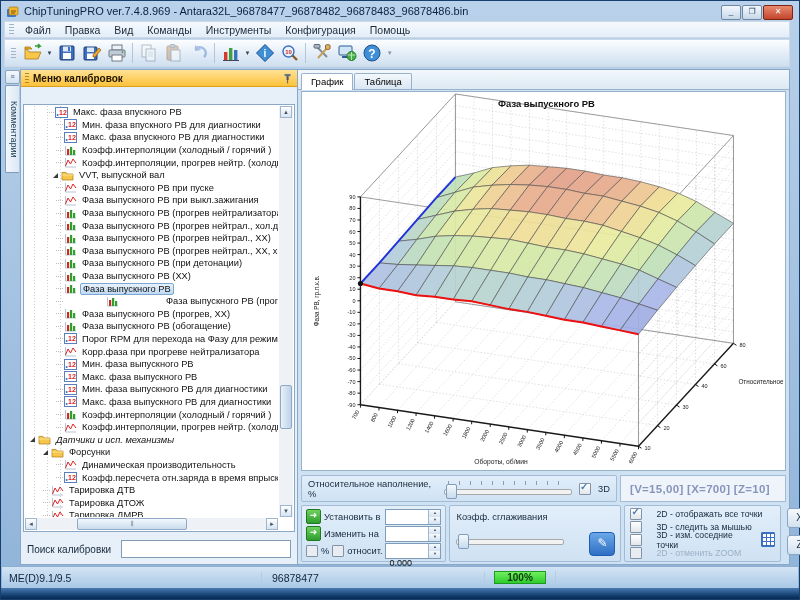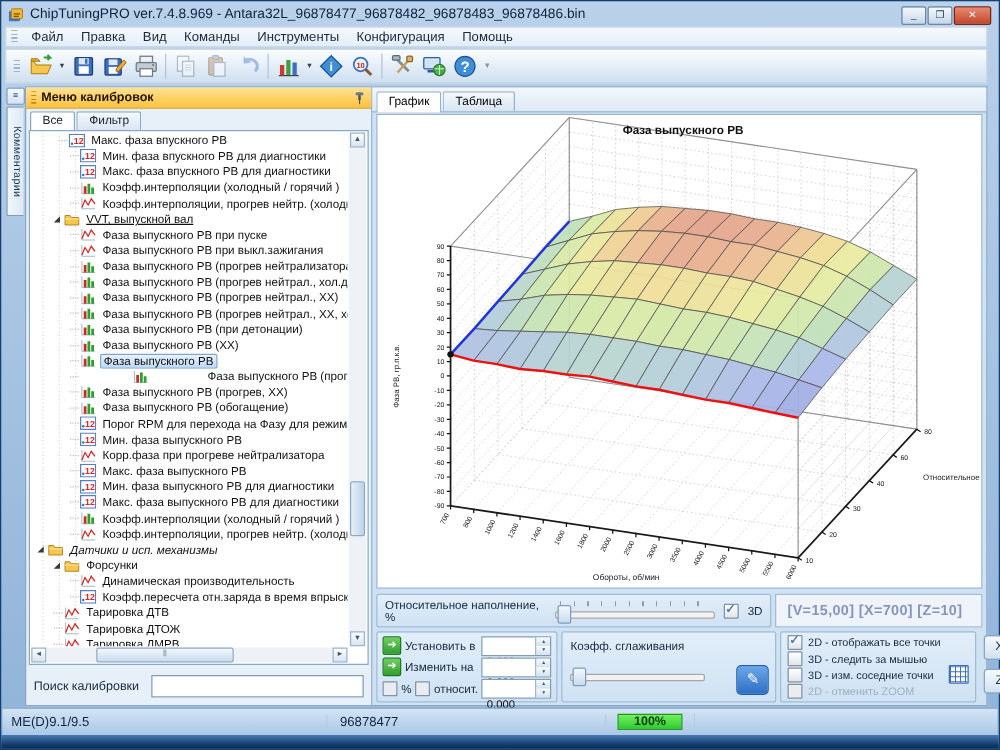--- a/index.html
+++ b/index.html
@@ -78,21 +78,21 @@
   .grp-set{flex:0 0 130px;padding:3px 4px;display:flex;flex-direction:column;justify-content:space-between;}
   .set-row{display:flex;align-items:center;gap:3px;font-size:9.3px;color:#16293c;height:15px;}
   .garrow{width:13px;height:13px;border:1px solid #1f7a1f;border-radius:2px;background:linear-gradient(#6fd15f,#2f9e2f);color:#fff;font-size:9px;line-height:11px;text-align:center;flex:none;}
   .spin{margin-left:auto;width:54px;height:14px;border:1px solid #7f9db9;background:#fff;display:flex;flex:none;}
   .spin .val{flex:1;font-size:9px;padding:14px 0 0 3px;color:#111;}
   .spin .btns{width:12px;display:flex;flex-direction:column;}
   .spin .btns div{flex:1;background:linear-gradient(#f6fafd,#d4e2f0);border-left:1px solid #9fb6cd;font-size:4px;line-height:6px;text-align:center;color:#456;}
   .grp-smooth{flex:0 0 172px;padding:3px 6px;position:relative;font-size:9.3px;color:#16293c;}
   .edit-btn{position:absolute;right:5px;bottom:5px;width:24px;height:22px;border:1px solid #1d5cb0;border-radius:4px;background:linear-gradient(#6aa7e8,#2f6fc4);color:#fff;font-size:12px;text-align:center;line-height:20px;}
   .grp-cbs{flex:0 0 157px;padding:2px 5px;display:flex;flex-direction:column;justify-content:space-around;font-size:8.7px;color:#16293c;}
-  .cb-row{display:flex;align-items:center;gap:4px;height:12px;}
+  .cb-row{display:flex;align-items:center;gap:14px;height:12px;}
   .cb-row.disabled{color:#9ab0c6;}
   .cb{width:10px;height:10px;border:1px solid #8393a7;border-radius:1px;background:linear-gradient(#fff,#e2e6ea);position:relative;flex:none;}
   .cb.checked::after{content:"✓";position:absolute;top:-3px;left:0;font-size:10px;font-weight:bold;color:#4a7fb5;}
   .cb.dim{background:#e9edf1;}
   .grid-btn{margin-left:auto;width:14px;height:13px;border:1px solid #3b6fc0;background:
      linear-gradient(90deg,#3b6fc0 1px,transparent 1px),linear-gradient(#3b6fc0 1px,transparent 1px),#fff;
      background-size:4px 4px;border-radius:1px;}
   .grp-xz{flex:0 0 30px;display:flex;flex-direction:column;align-items:center;gap:7px;padding-top:3px;}
   .xz-btn{width:22px;height:18px;border:1px solid #8aa5c4;border-radius:3px;background:linear-gradient(#f6fafd,#d2e1f0);font-size:10px;text-align:center;line-height:17px;color:#234;}
 
@@ -258,24 +258,20 @@
     <div class="calib">
       <div class="calib-header">
         <div class="hgrip"></div>
         <span>Меню калибровок</span>
         <svg class="pin" viewBox="0 0 11 11">
           <rect x="4.6" y="1" width="2" height="6" fill="#456"></rect>
           <rect x="2.6" y="1" width="6" height="2.2" fill="#678"></rect>
           <rect x="5.2" y="7" width="0.9" height="3.4" fill="#456"></rect>
         </svg>
       </div>
-      <div class="calib-tabs">
-        <div class="ctab active">Все</div>
-        <div class="ctab">Фильтр</div>
-      </div>
       <div class="tree-wrap">
         <div class="tree" id="tree">
             <div class="trow" style="padding-left: 22px;">
               <span class="stub"></span>
               <span class="ticon"><svg width="13" height="11" viewBox="0 0 13 11">
                   <rect x="0.5" y="0.5" width="12" height="10" fill="#fff" stroke="#5a7fc0"></rect>
                   <circle cx="2.6" cy="8" r="1" fill="#3b6fc0"></circle>
                   <text x="8" y="8.4" font-size="7" font-weight="bold" fill="#d22" text-anchor="middle">12</text>
                 </svg></span>
               <span class="tlabel">Макс. фаза впускного РВ</span>
@@ -309,21 +305,21 @@
               <span class="tlabel">Коэфф.интерполяции (холодный / горячий )</span>
             </div>
             <div class="trow" style="padding-left: 31px;">
               <span class="stub"></span>
               <span class="ticon"><svg width="13" height="11" viewBox="0 0 13 11">
                   <path d="M1.5 10 V1 M1.5 10 H12" stroke="#9ab" stroke-width="0.7"></path>
                   <path d="M1.5 9 L4 3 L6.5 7 L9 2 L12 6" stroke="#d22" stroke-width="1" fill="none"></path>
                 </svg></span>
               <span class="tlabel">Коэфф.интерполяции, прогрев нейтр. (холодный</span>
             </div>
-            <div class="trow" style="padding-left: 18px; text-decoration: underline;">
+            <div class="trow" style="padding-left: 28px;">
               <span class="exp"></span>
               <span class="ticon"><svg width="13" height="11" viewBox="0 0 13 11">
                   <path d="M1 3 L1 10 L12 10 L12 4 L6 4 L5 2.4 L1 2.4 Z" fill="#f7c64a" stroke="#a97c14" stroke-width="0.7"></path>
                   <path d="M1 5 H12" stroke="#fde28e" stroke-width="1"></path>
                 </svg></span>
               <span class="tlabel folder-label">VVT, выпускной вал</span>
             </div>
             <div class="trow" style="padding-left: 31px;">
               <span class="stub"></span>
               <span class="ticon"><svg width="13" height="11" viewBox="0 0 13 11">
@@ -445,33 +441,33 @@
               <span class="ticon"><svg width="13" height="11" viewBox="0 0 13 11">
                   <rect x="0.5" y="0.5" width="12" height="10" fill="#fff" stroke="#5a7fc0"></rect>
                   <circle cx="2.6" cy="8" r="1" fill="#3b6fc0"></circle>
                   <text x="8" y="8.4" font-size="7" font-weight="bold" fill="#d22" text-anchor="middle">12</text>
                 </svg></span>
               <span class="tlabel">Порог RPM для перехода на Фазу для режима ХХ</span>
             </div>
             <div class="trow" style="padding-left: 31px;">
               <span class="stub"></span>
               <span class="ticon"><svg width="13" height="11" viewBox="0 0 13 11">
+                  <path d="M1.5 10 V1 M1.5 10 H12" stroke="#9ab" stroke-width="0.7"></path>
+                  <path d="M1.5 9 L4 3 L6.5 7 L9 2 L12 6" stroke="#d22" stroke-width="1" fill="none"></path>
+                </svg></span>
+              <span class="tlabel">Корр.фаза при прогреве нейтрализатора</span>
+            </div>
+            <div class="trow" style="padding-left: 31px;">
+              <span class="stub"></span>
+              <span class="ticon"><svg width="13" height="11" viewBox="0 0 13 11">
                   <rect x="0.5" y="0.5" width="12" height="10" fill="#fff" stroke="#5a7fc0"></rect>
                   <circle cx="2.6" cy="8" r="1" fill="#3b6fc0"></circle>
                   <text x="8" y="8.4" font-size="7" font-weight="bold" fill="#d22" text-anchor="middle">12</text>
                 </svg></span>
               <span class="tlabel">Мин. фаза выпускного РВ</span>
-            </div>
-            <div class="trow" style="padding-left: 31px;">
-              <span class="stub"></span>
-              <span class="ticon"><svg width="13" height="11" viewBox="0 0 13 11">
-                  <path d="M1.5 10 V1 M1.5 10 H12" stroke="#9ab" stroke-width="0.7"></path>
-                  <path d="M1.5 9 L4 3 L6.5 7 L9 2 L12 6" stroke="#d22" stroke-width="1" fill="none"></path>
-                </svg></span>
-              <span class="tlabel">Корр.фаза при прогреве нейтрализатора</span>
             </div>
             <div class="trow" style="padding-left: 31px;">
               <span class="stub"></span>
               <span class="ticon"><svg width="13" height="11" viewBox="0 0 13 11">
                   <rect x="0.5" y="0.5" width="12" height="10" fill="#fff" stroke="#5a7fc0"></rect>
                   <circle cx="2.6" cy="8" r="1" fill="#3b6fc0"></circle>
                   <text x="8" y="8.4" font-size="7" font-weight="bold" fill="#d22" text-anchor="middle">12</text>
                 </svg></span>
               <span class="tlabel">Макс. фаза выпускного РВ</span>
             </div>

